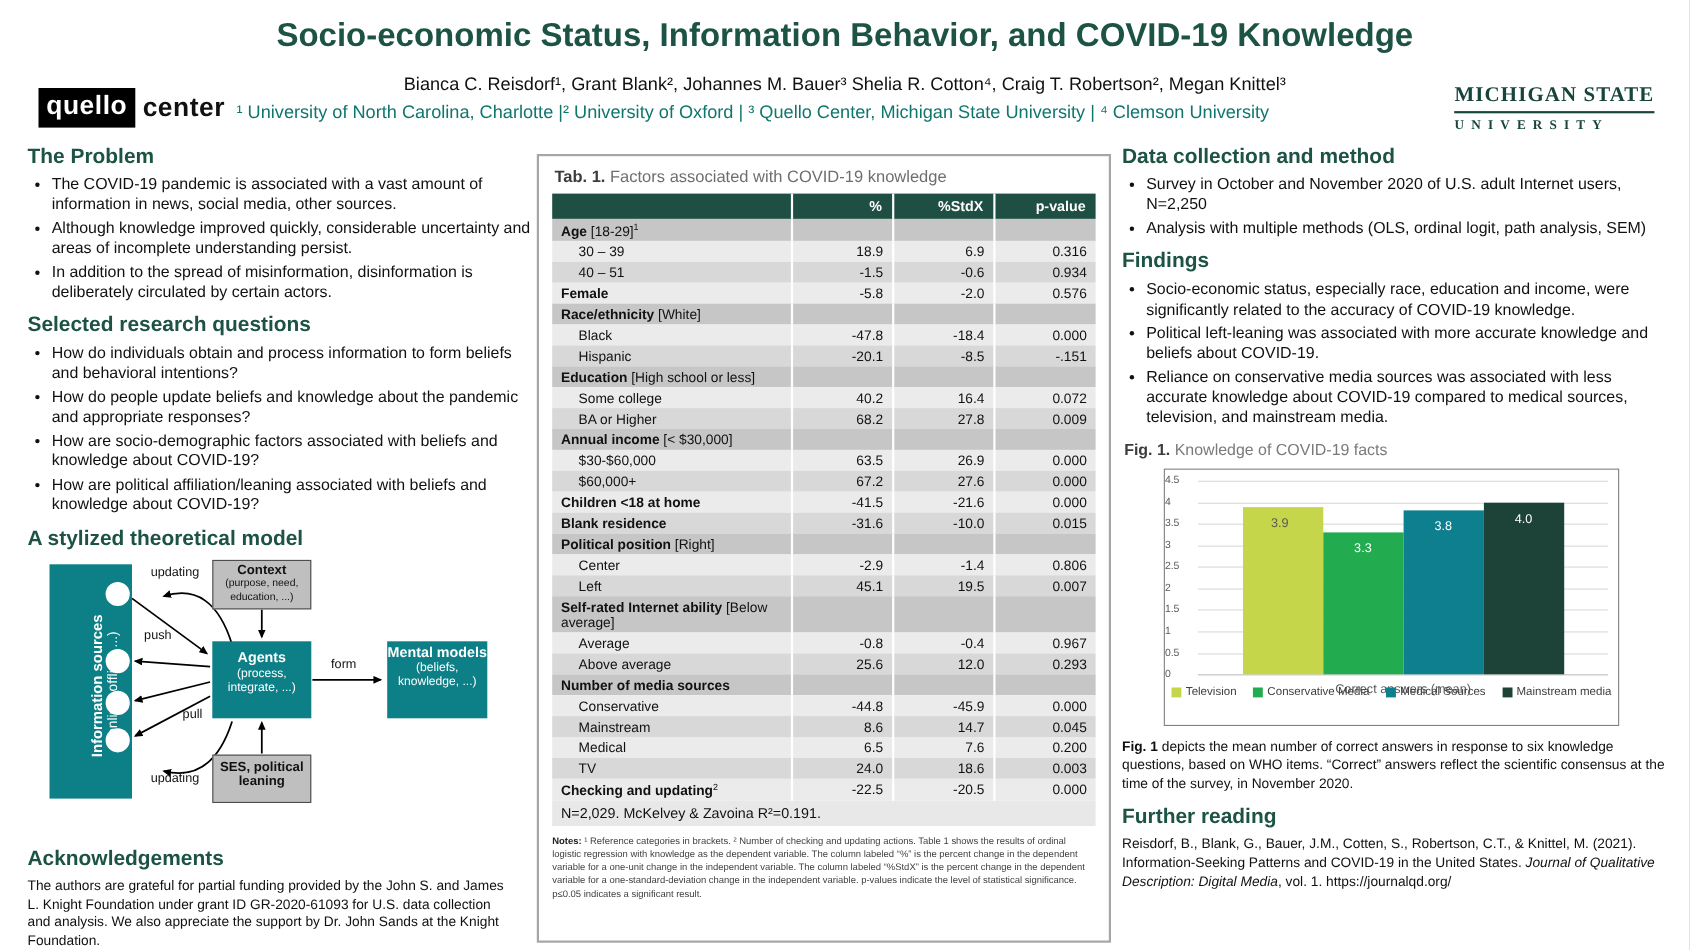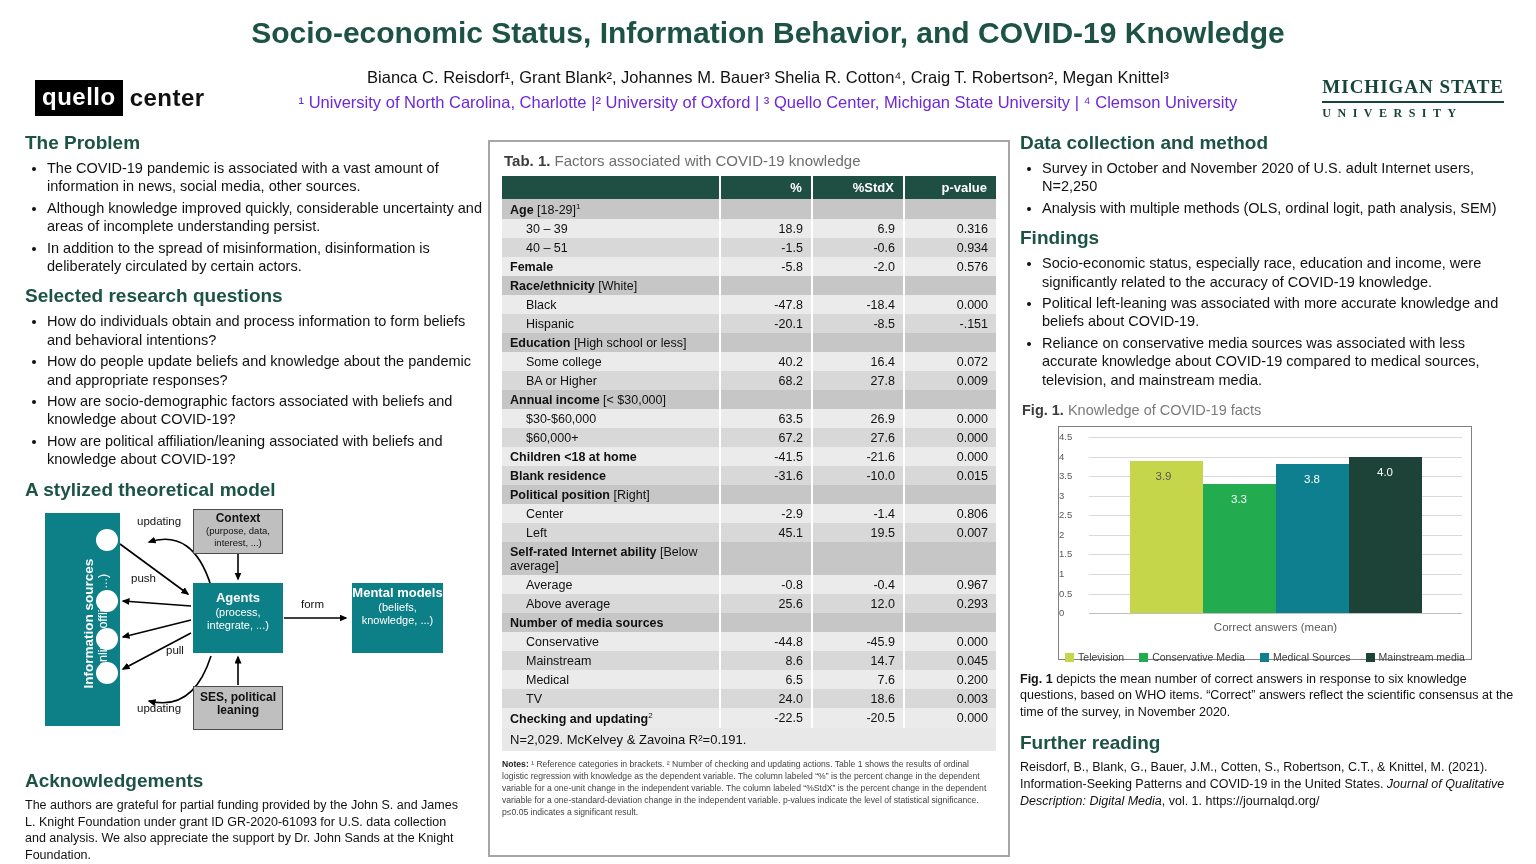--- a/index.html
+++ b/index.html
@@ -12,22 +12,22 @@
   
   .poster-title {
     position: absolute; top: 16px; left: 160px; right: 160px; text-align: center;
     font-size: 30px; font-weight: bold; color: #1c5345;
   }
   .authors-line {
     position: absolute; top: 68px; left: 215px; right: 215px; text-align: center;
     font-size: 16.5px; color: #111;
   }
   .affiliations-line {
-    position: absolute; top: 93px; left: 215px; right: 215px; text-align: center;
-    font-size: 16.5px; color: #6d28d9;
+    position: absolute; top: 93px; left: 215px; right: 215px; text-align: left;
+    font-size: 16.5px; color: #0f766e;
   }
   .quello-logo { position: absolute; left: 35px; top: 80px; display: flex; align-items: center; }
   .quello-box { background: #000; color: #fff; font-weight: bold; font-size: 24px; padding: 3px 7px 5px 7px; letter-spacing: 0.5px; }
   .quello-rest { color: #111; font-weight: bold; font-size: 24px; margin-left: 7px; letter-spacing: 0.5px; }
   .msu-logo { position: absolute; right: 32px; top: 76px; color: #18453b; font-family: "Liberation Serif", serif; }
   .msu-line1 { font-size: 19px; font-weight: bold; letter-spacing: 1px; border-bottom: 2px solid #18453b; padding-bottom: 3px; }
   .msu-line2 { font-size: 12px; letter-spacing: 6.5px; margin-top: 3px; font-weight: bold; }
   
   .sec-heading { font-size: 19px; font-weight: bold; color: #1c5345; margin-bottom: 5px; }
   ul.bullets { list-style: disc; padding-left: 22px; font-size: 14.5px; line-height: 1.27; color: #111; }
@@ -167,21 +167,21 @@
           <div class="t2">(online, offline, ...)</div>
         </div>
         <div class="src-dot" style="left:51px; top:16px;"></div>
         <div class="src-dot" style="left:51px; top:77px;"></div>
         <div class="src-dot" style="left:51px; top:115px;"></div>
         <div class="src-dot" style="left:51px; top:149px;"></div>
       </div>
 
       <div class="md-box graybox ctx-box">
         <div class="md-t">Context</div>
-        <div class="md-s">(purpose, data, interest, ...)</div>
+        <div class="md-s">(purpose, need, education, ...)</div>
       </div>
       <div class="md-box teal agn-box">
         <div class="md-t">Agents</div>
         <div class="md-s">(process, integrate, ...)</div>
       </div>
       <div class="md-box teal mnt-box">
         <div class="md-t">Mental models</div>
         <div class="md-s">(beliefs, knowledge, ...)</div>
       </div>
       <div class="md-box graybox ses-box">
@@ -426,21 +426,21 @@
         <div class="ytick" style="left: 0px; top: 4px;">4.5</div>
         <div class="chart-bar" style="left: 70.5px; top: 33.4667px; width: 73px; height: 152.533px; background: rgb(198, 214, 75);"></div>
         <div class="bar-val" style="left: 68px; width: 73px; top: 42.4667px; color: rgb(89, 89, 89);">3.9</div>
         <div class="chart-bar" style="left: 143.5px; top: 56.9333px; width: 73px; height: 129.067px; background: rgb(34, 171, 79);"></div>
         <div class="bar-val" style="left: 143.5px; width: 73px; top: 65.9333px; color: rgb(255, 255, 255);">3.3</div>
         <div class="chart-bar" style="left: 216.5px; top: 37.3778px; width: 73px; height: 148.622px; background: rgb(14, 127, 142);"></div>
         <div class="bar-val" style="left: 216.5px; width: 73px; top: 46.3778px; color: rgb(255, 255, 255);">3.8</div>
         <div class="chart-bar" style="left: 289.5px; top: 29.5556px; width: 73px; height: 156.444px; background: rgb(29, 66, 56);"></div>
         <div class="bar-val" style="left: 289.5px; width: 73px; top: 38.5556px; color: rgb(255, 255, 255);">4.0</div>
         <div class="x-axis-label" style="left: 30px; width: 373px; top: 194px;">Correct answers (mean)</div>
-        <div class="chart-legend" style="top: 224px; align-items: flex-end;">
+        <div class="chart-legend" style="top: 196px; align-items: flex-end;">
           <div class="legend-item">
             <span class="legend-swatch" style="background: rgb(198, 214, 75);"></span>
             <span>Television</span>
           </div>
           <div class="legend-item">
             <span class="legend-swatch" style="background: rgb(34, 171, 79);"></span>
             <span>Conservative Media</span>
           </div>
           <div class="legend-item">
             <span class="legend-swatch" style="background: rgb(14, 127, 142);"></span>

